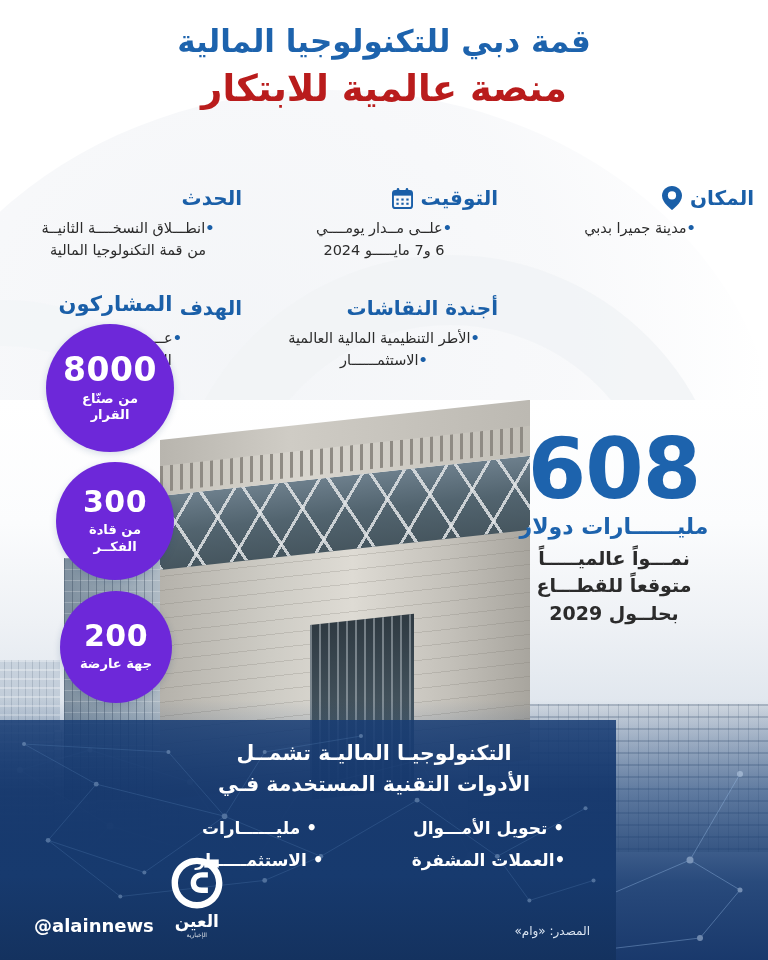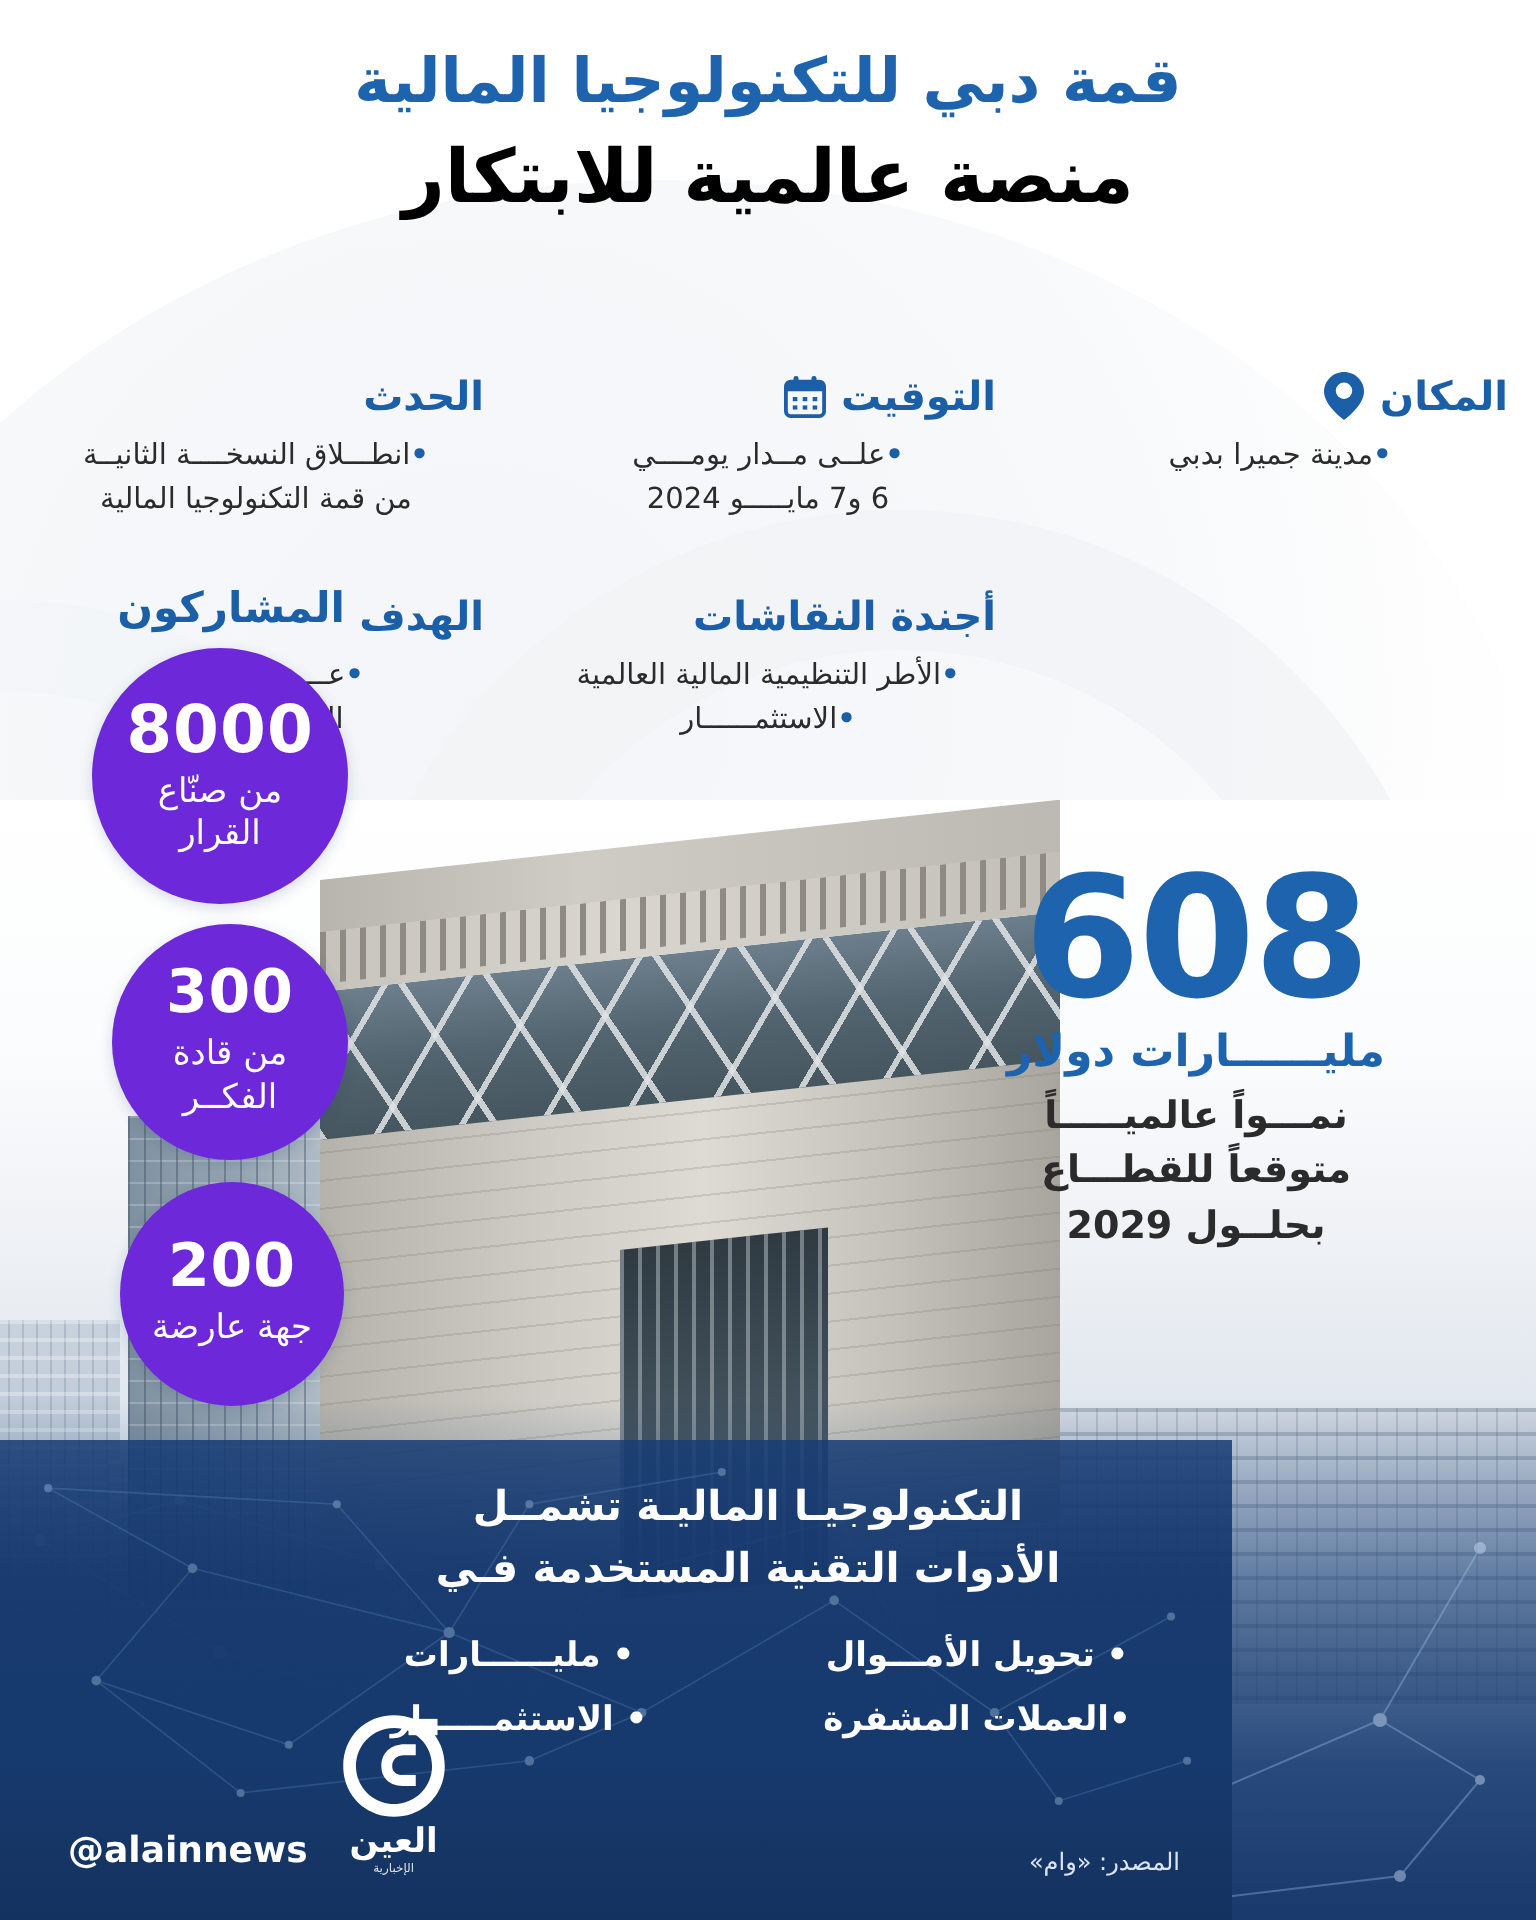--- a/index.html
+++ b/index.html
@@ -167,21 +167,21 @@
   .header { position:absolute; left:0; top:0; width:768px; text-align:center; padding-top:22px; }
   .title-sub {
     color:#1d63ad;
     font-size:31px;
     font-weight:bold;
     letter-spacing:-.3px;
     line-height:1.25;
     text-shadow:0 1px 0 rgba(255,255,255,.6);
   }
   .title-main {
-    color:#000000;
+    color:#b91c1c;
     font-size:37px;
     font-weight:bold;
     line-height:1.3;
     margin-top:4px;
   }
 
   
   .info-row { position:absolute; width:768px; display:flex; }
   .info-row.r1 { top:186px; }
   .info-row.r2 { top:296px; }
@@ -218,28 +218,28 @@
     position:absolute;
     border-radius:50%;
     background:#6d28d9;
     color:#ffffff;
     display:flex; flex-direction:column;
     align-items:center; justify-content:center;
     text-align:center;
     box-shadow:0 2px 7px rgba(20,60,110,.18);
   }
   .circle .num { font-size:30px; font-weight:bold; line-height:1; letter-spacing:.5px; }
-  .circle .lbl { font-size:17px; line-height:1.25; margin-top:5px; font-weight:normal; }
+  .circle .lbl { font-size:13px; line-height:1.25; margin-top:5px; font-weight:bold; }
   #c8000 { left:46px; top:324px; width:128px; height:128px; }
   #c8000 .num { font-size:33px; }
   #c300  { left:56px; top:462px; width:118px; height:118px; }
   #c200  { left:60px; top:591px; width:112px; height:112px; }
 
   
-  .bigstat { position:absolute; right:20px; top:430px; width:300px; text-align:center; }
+  .bigstat { position:absolute; right:4px; top:430px; width:300px; text-align:center; }
   .bigstat .value {
     color:#1d63ad; font-size:84px; font-weight:bold; line-height:.95; letter-spacing:-1px;
   }
   .bigstat .unit { color:#1d63ad; font-size:22px; font-weight:bold; margin-top:4px; }
   .bigstat .desc { color:#2b2b2b; font-size:19px; font-weight:bold; line-height:1.45; margin-top:6px; }
 
   
   .bp-inner { position:absolute; right:18px; top:18px; width:448px; text-align:center; }
   .bp-head { color:#ffffff; font-size:20.5px; font-weight:bold; line-height:1.5; }
   .bp-grid {

